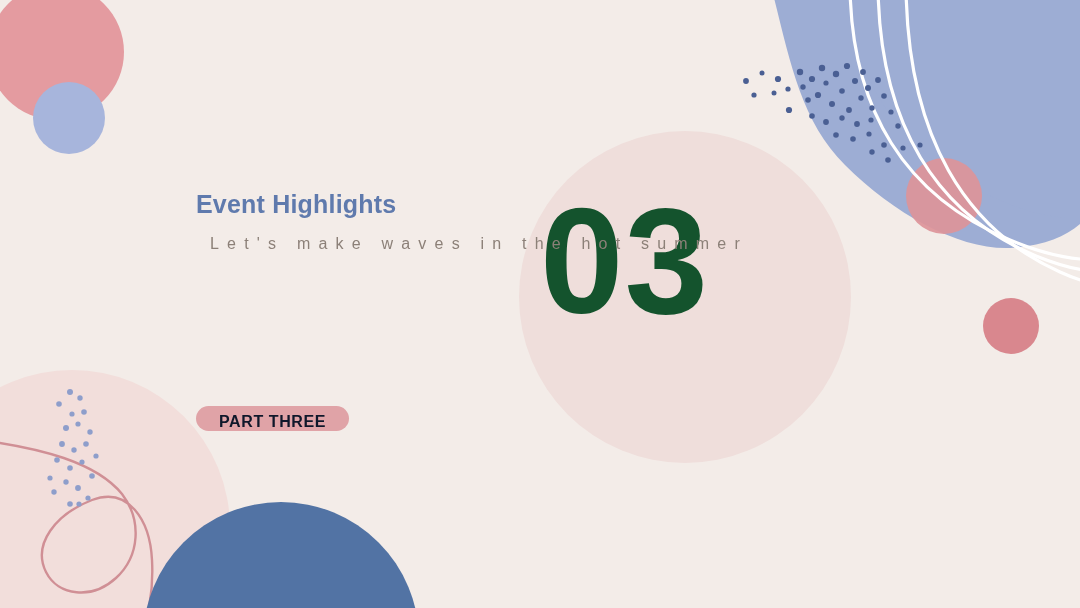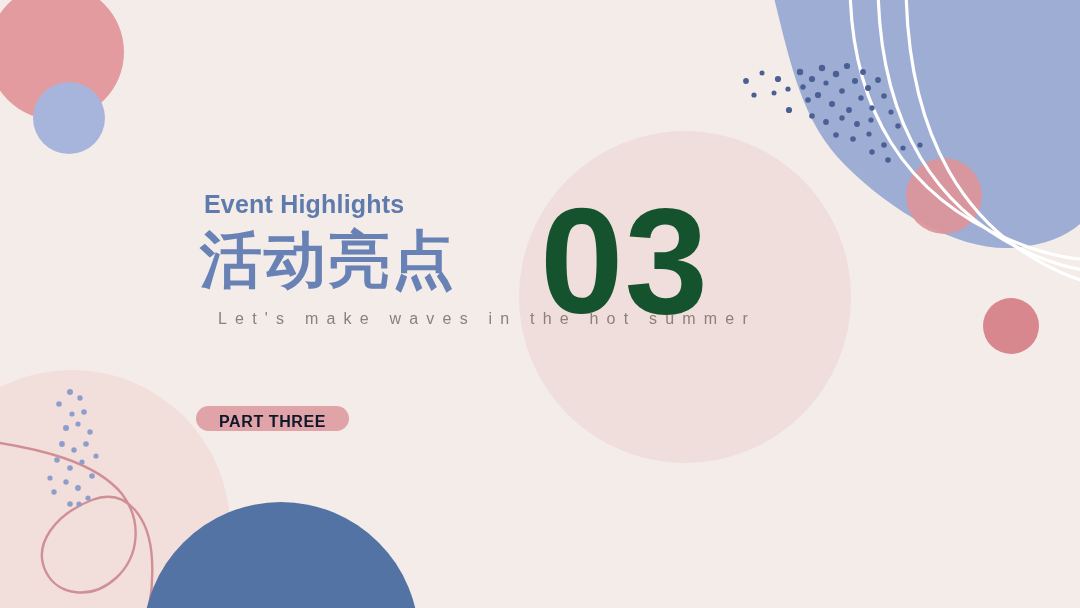--- a/index.html
+++ b/index.html
@@ -24,21 +24,21 @@
     left: 0;
     top: 0;
     width: 1080px;
     height: 608px;
     pointer-events: none;
   }
 
   
   #text-block {
     position: absolute;
-    left: 204px;
+    left: 196px;
     top: 190px;
     width: 600px;
   }
 
   #eyebrow {
     font-size: 25px;
     font-weight: bold;
     color: #5f7aad;
     letter-spacing: 0.2px;
     line-height: 1.15;
@@ -219,19 +219,18 @@
 
       <circle cx="281" cy="640" r="138" fill="#5273a4"></circle>
 
     </g>
   </svg>
 
   <div id="big-number">03</div>
 
   <div id="text-block">
     <div id="eyebrow">Event Highlights</div>
-    <div id="main-title">活动亮点</div>
     <div id="tagline">Let's make waves in the hot summer</div>
   </div>
 
   <div id="part-badge">PART THREE</div>
 
 </div>
 
 </body></html>

